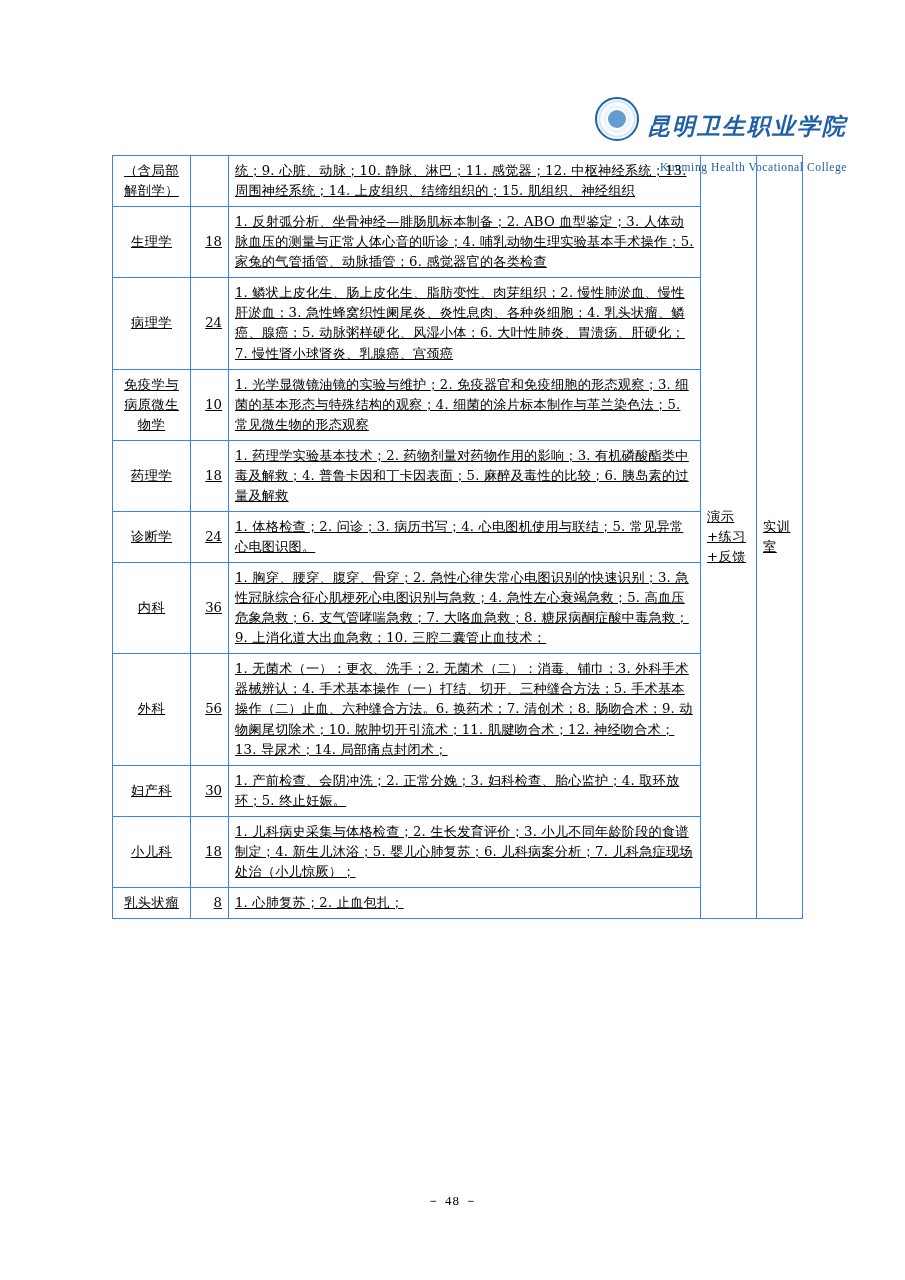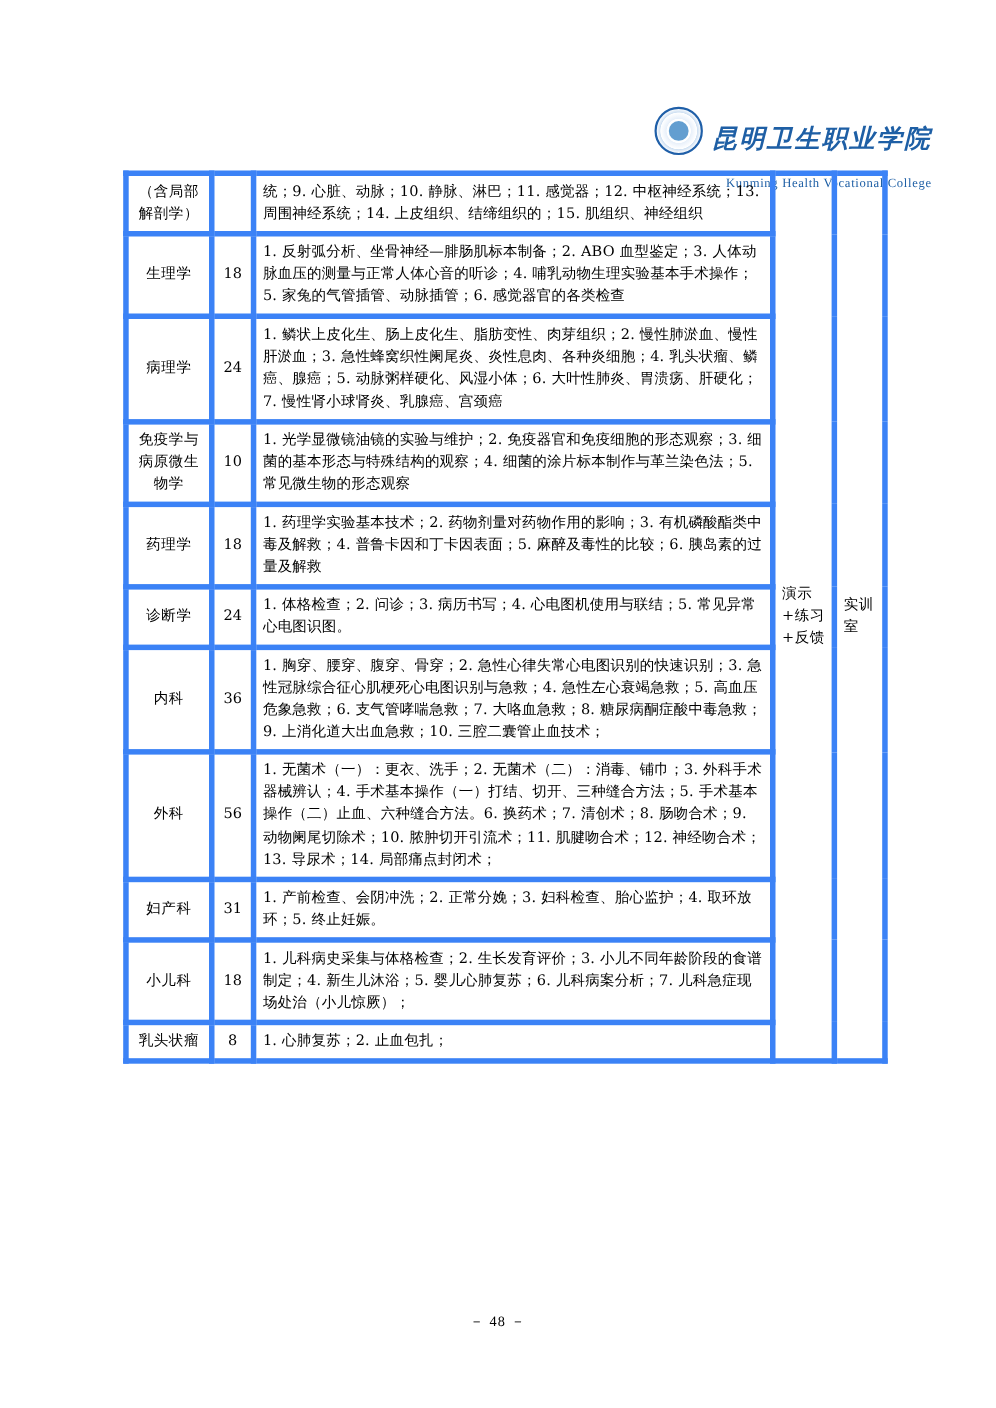--- a/index.html
+++ b/index.html
@@ -80,39 +80,40 @@
     left: 112px;
     top: 155px;
     width: 690px;
   }
   table.course-table {
     border-collapse: collapse;
     width: 690px;
     table-layout: fixed;
   }
   table.course-table td {
-    border: 5px solid #3b82f6;
+    border: 1px solid #3b82f6;
     vertical-align: middle;
     font-size: 13.2px;
     line-height: 1.52;
     padding: 5px 6px;
     font-family: "DejaVu Serif", "Liberation Serif", serif;
+    text-decoration: underline;
   }
   col.c-name   { width: 78px; }
   col.c-hours  { width: 38px; }
   col.c-content{ width: 472px; }
   col.c-method { width: 56px; }
   col.c-place  { width: 46px; }
 
   td.name {
     text-align: center;
     letter-spacing: .5px;
   }
   td.hours {
-    text-align: center;
+    text-align: right;
   }
   td.content {
     text-align: left;
     letter-spacing: .2px;
   }
   td.method, td.place {
     text-align: left;
     letter-spacing: .5px;
     padding: 5px 5px;
   }
@@ -192,21 +193,21 @@
           <td class="hours">36</td>
           <td class="content">1. 胸穿、腰穿、腹穿、骨穿；2. 急性心律失常心电图识别的快速识别；3. 急性冠脉综合征心肌梗死心电图识别与急救；4. 急性左心衰竭急救；5. 高血压危象急救；6. 支气管哮喘急救；7. 大咯血急救；8. 糖尿病酮症酸中毒急救；9. 上消化道大出血急救；10. 三腔二囊管止血技术；</td>
         </tr>
         <tr>
           <td class="name">外科</td>
           <td class="hours">56</td>
           <td class="content">1. 无菌术（一）：更衣、洗手；2. 无菌术（二）：消毒、铺巾；3. 外科手术器械辨认；4. 手术基本操作（一）打结、切开、三种缝合方法；5. 手术基本操作（二）止血、六种缝合方法。6. 换药术；7. 清创术；8. 肠吻合术；9. 动物阑尾切除术；10. 脓肿切开引流术；11. 肌腱吻合术；12. 神经吻合术；13. 导尿术；14. 局部痛点封闭术；</td>
         </tr>
         <tr>
           <td class="name">妇产科</td>
-          <td class="hours">31</td>
+          <td class="hours">30</td>
           <td class="content">1. 产前检查、会阴冲洗；2. 正常分娩；3. 妇科检查、胎心监护；4. 取环放环；5. 终止妊娠。</td>
         </tr>
         <tr>
           <td class="name">小儿科</td>
           <td class="hours">18</td>
           <td class="content">1. 儿科病史采集与体格检查；2. 生长发育评价；3. 小儿不同年龄阶段的食谱制定；4. 新生儿沐浴；5. 婴儿心肺复苏；6. 儿科病案分析；7. 儿科急症现场处治（小儿惊厥）；</td>
         </tr>
         <tr>
           <td class="name">乳头状瘤</td>
           <td class="hours">8</td>

